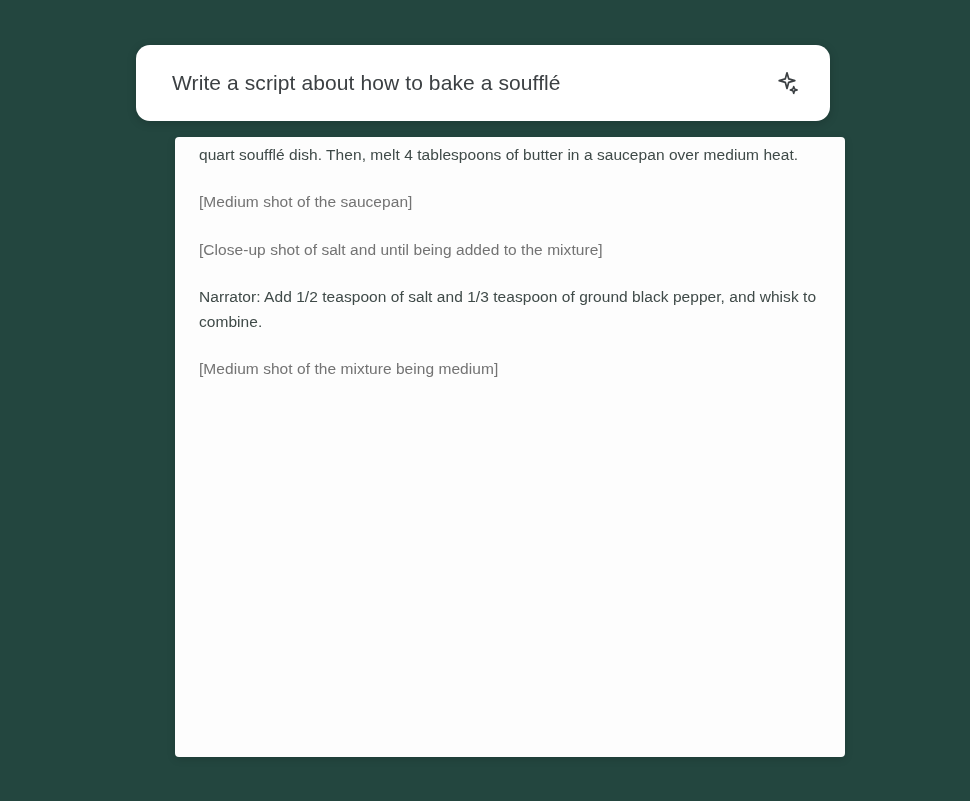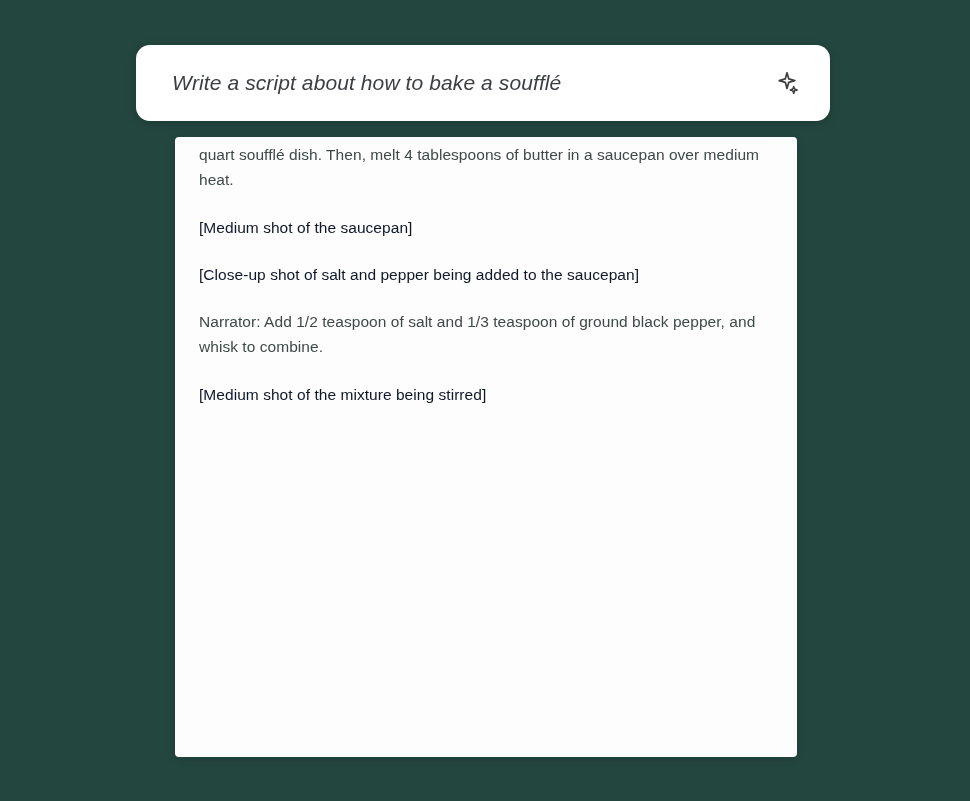--- a/index.html
+++ b/index.html
@@ -27,21 +27,20 @@
     width: 694px;
     height: 76px;
     background: #ffffff;
     border-radius: 14px;
     box-shadow: 0 2px 10px rgba(0,0,0,0.18);
     display: flex;
     align-items: center;
     box-sizing: border-box;
     padding: 0 26px 0 36px;
     z-index: 3;
-    font-style: italic;
   }
   .prompt-text {
     flex: 1 1 auto;
     font-size: 21px;
     color: #3c4043;
     letter-spacing: 0.1px;
     white-space: nowrap;
     overflow: hidden;
     text-overflow: ellipsis;
   }
@@ -54,21 +53,21 @@
     justify-content: center;
     cursor: pointer;
   }
   .sparkle-btn svg { display: block; }
 
   
   .response-panel {
     position: absolute;
     left: 175px;
     top: 137px;
-    width: 622px;
+    width: 670px;
     height: 620px;
     background: #fdfdfd;
     border-radius: 4px;
     box-shadow: 0 2px 8px rgba(0,0,0,0.14);
     overflow: hidden;
     z-index: 1;
   }
   .response-inner {
     padding: 0 24px;
     box-sizing: border-box;
@@ -78,21 +77,21 @@
     line-height: 1.63;
     color: #3f4a48;
     margin: 0 0 22px 0;
     letter-spacing: 0.05px;
   }
   .para.first {
     margin-top: 0;
     padding-top: 5px;
   }
   .para.stage {
-    color: #0f172a;
+    color: #737373;
   }
 </style>
 </head>
 <body>
 
 <div class="screen">
 
   <div class="prompt-bar">
     <div class="prompt-text" title="Enter a prompt here">Write a script about how to bake a soufflé</div>
     <div class="sparkle-btn">
@@ -100,20 +99,20 @@
         <path d="M12 2.6 L13.6 8.2 L19.2 9.8 L13.6 11.4 L12 17 L10.4 11.4 L4.8 9.8 L10.4 8.2 Z" fill="none" stroke="#3c4043" stroke-width="1.6" stroke-linejoin="round"></path>
         <path d="M18.2 15.2 L19 17.6 L21.4 18.4 L19 19.2 L18.2 21.6 L17.4 19.2 L15 18.4 L17.4 17.6 Z" fill="none" stroke="#3c4043" stroke-width="1.4" stroke-linejoin="round"></path>
       </svg>
     </div>
   </div>
 
   <div class="response-panel">
     <div class="response-inner">
       <p class="para first">quart soufflé dish. Then, melt 4 tablespoons of butter in a saucepan over medium heat.</p>
       <p class="para stage">[Medium shot of the saucepan]</p>
-      <p class="para stage">[Close-up shot of salt and pepper being added to the saucepan]</p>
+      <p class="para stage">[Close-up shot of salt and until being added to the mixture]</p>
       <p class="para">Narrator: Add 1/2 teaspoon of salt and 1/3 teaspoon of ground black pepper, and whisk to combine.</p>
-      <p class="para stage">[Medium shot of the mixture being stirred]</p>
+      <p class="para stage">[Medium shot of the mixture being medium]</p>
 
     </div>
   </div>
 
 </div>
 
 </body></html>

